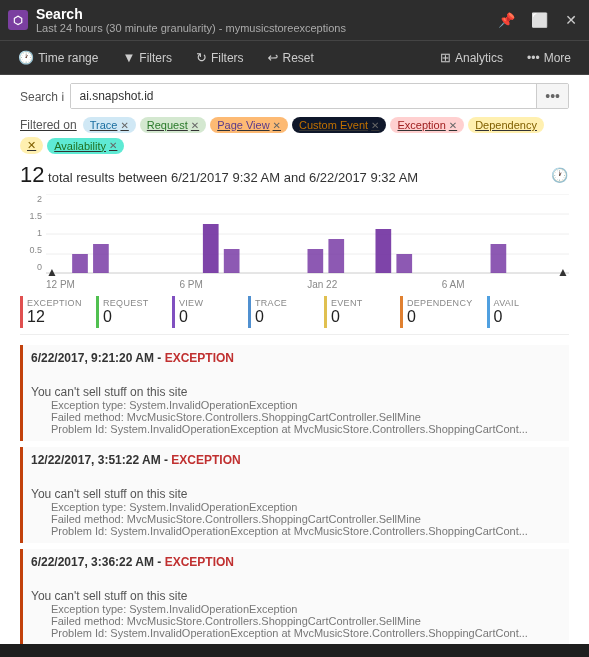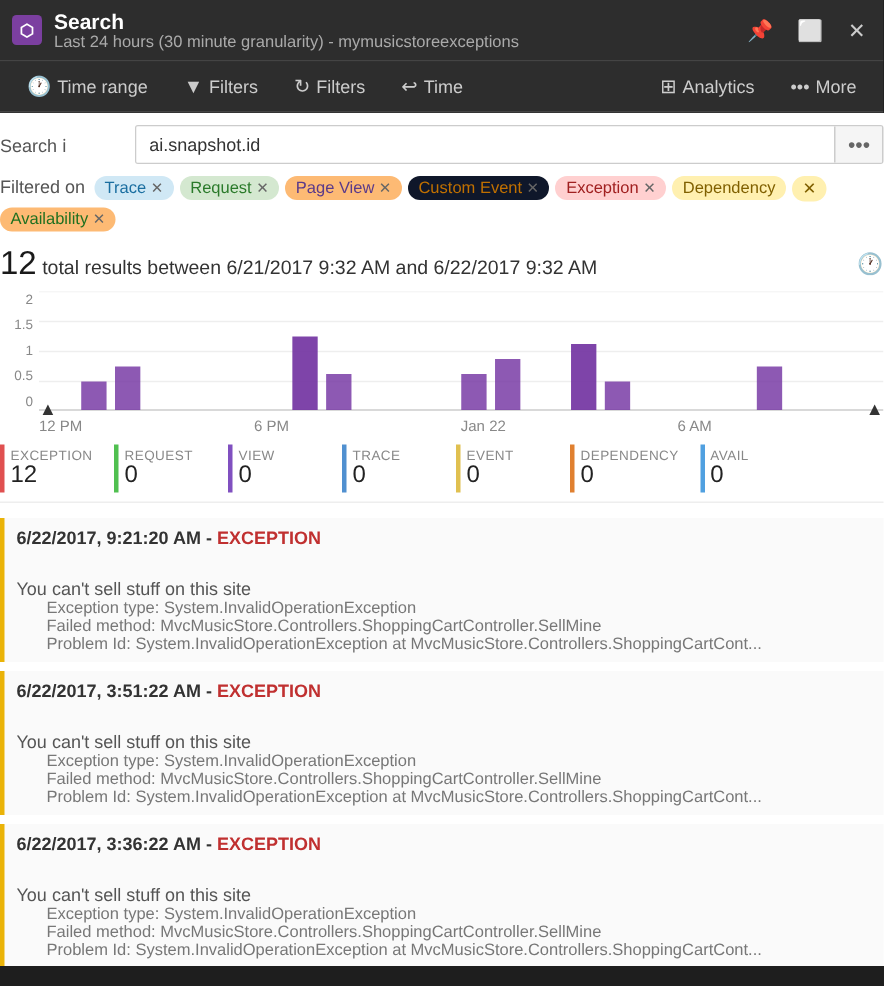--- a/index.html
+++ b/index.html
@@ -94,21 +94,21 @@
       padding: 5px 10px;
       color: #ccc;
       cursor: pointer;
       font-size: 12px;
     }
 
     
     .main-content {
       background: #fff;
       color: #333;
-      padding: 8px 0;
+      padding: 8px 20px;
       height: calc(657px - 88px);
       overflow-y: auto;
     }
 
     
     .search-row {
       display: flex;
       align-items: center;
       gap: 6px;
       margin-bottom: 8px;
@@ -116,21 +116,20 @@
     .search-label {
       font-size: 12px;
       color: #555;
       font-weight: 500;
     }
     .search-input-wrapper {
       flex: 1;
       display: flex;
       border: 1px solid #ccc;
       border-radius: 2px;
-      margin-left: 40px;
     }
     .search-input {
       flex: 1;
       border: none;
       outline: none;
       padding: 4px 8px;
       font-size: 12px;
       color: #333;
     }
     .search-options-btn {
@@ -139,24 +138,25 @@
       background: #f5f5f5;
       padding: 4px 8px;
       cursor: pointer;
       color: #666;
       font-size: 14px;
     }
 
     
     .filter-row {
       display: flex;
-      align-items: flex-start;
+      align-items: center;
       flex-wrap: wrap;
       gap: 4px;
       margin-bottom: 8px;
+      text-decoration: underline;
     }
     .filter-label {
       font-size: 12px;
       color: #555;
       font-weight: 500;
       margin-right: 2px;
     }
     .filter-tag {
       display: inline-flex;
       align-items: center;
@@ -172,21 +172,21 @@
       font-size: 10px;
       color: #666;
       cursor: pointer;
     }
     .filter-tag.trace { background: #d0e8f5; color: #1a6ea0; }
     .filter-tag.request { background: #d4e8d0; color: #2a7a2a; }
     .filter-tag.pageview { background: #fdba74; color: #5a3a8a; }
     .filter-tag.customevent { background: #0f172a; color: #c07000; }
     .filter-tag.exception { background: #ffd0d0; color: #a02020; }
     .filter-tag.dependency { background: #fff0b0; color: #806000; }
-    .filter-tag.availability { background: #fdba74; color: #207020; }
+    .filter-tag.availability { background: #5eead4; color: #207020; }
 
     
     .results-summary {
       display: flex;
       align-items: center;
       justify-content: space-between;
       margin-bottom: 6px;
     }
     .results-count {
       font-size: 13px;
@@ -231,21 +231,21 @@
       letter-spacing: 0.3px;
     }
     .metric-value {
       font-size: 16px;
       font-weight: 300;
       color: #222;
     }
 
     
     .result-item {
-      border-left: 3px solid #eab308;
+      border-left: 3px solid #c2410c;
       padding: 6px 8px;
       margin-bottom: 6px;
       background: #fafafa;
       cursor: pointer;
     }
     .result-timestamp {
       font-size: 12px;
       font-weight: 600;
       color: #333;
     }
@@ -295,21 +295,21 @@
   <button class="toolbar-btn">
     <span class="toolbar-icon">▼</span>
     <span>Filters</span>
   </button>
   <button class="toolbar-btn">
     <span class="toolbar-icon">↻</span>
     <span>Filters</span>
   </button>
   <button class="toolbar-btn">
     <span class="toolbar-icon">↩</span>
-    <span>Time</span>
+    <span>Reset</span>
   </button>
   <div class="toolbar-separator"></div>
   <button class="toolbar-btn">
     <span class="toolbar-icon">⊞</span>
     <span>Analytics</span>
   </button>
   <div class="more-btn">
     <span>•••</span>
     <span>More</span>
   </div>
@@ -453,21 +453,21 @@
       <span class="exception-badge">EXCEPTION</span>
     </div>
     <div class="result-desc">You can't sell stuff on this site</div>
     <div class="result-meta">Exception type: System.InvalidOperationException</div>
     <div class="result-meta">Failed method: MvcMusicStore.Controllers.ShoppingCartController.SellMine</div>
     <div class="result-meta">Problem Id: System.InvalidOperationException at MvcMusicStore.Controllers.ShoppingCartCont...</div>
   </div>
 
   <div class="result-item">
     <div class="result-timestamp">
-      <span>6/22/2017, 3:51:22 AM - </span>
+      <span>12/22/2017, 3:51:22 AM - </span>
       <span class="exception-badge">EXCEPTION</span>
     </div>
     <div class="result-desc">You can't sell stuff on this site</div>
     <div class="result-meta">Exception type: System.InvalidOperationException</div>
     <div class="result-meta">Failed method: MvcMusicStore.Controllers.ShoppingCartController.SellMine</div>
     <div class="result-meta">Problem Id: System.InvalidOperationException at MvcMusicStore.Controllers.ShoppingCartCont...</div>
   </div>
 
   <div class="result-item">
     <div class="result-timestamp">

